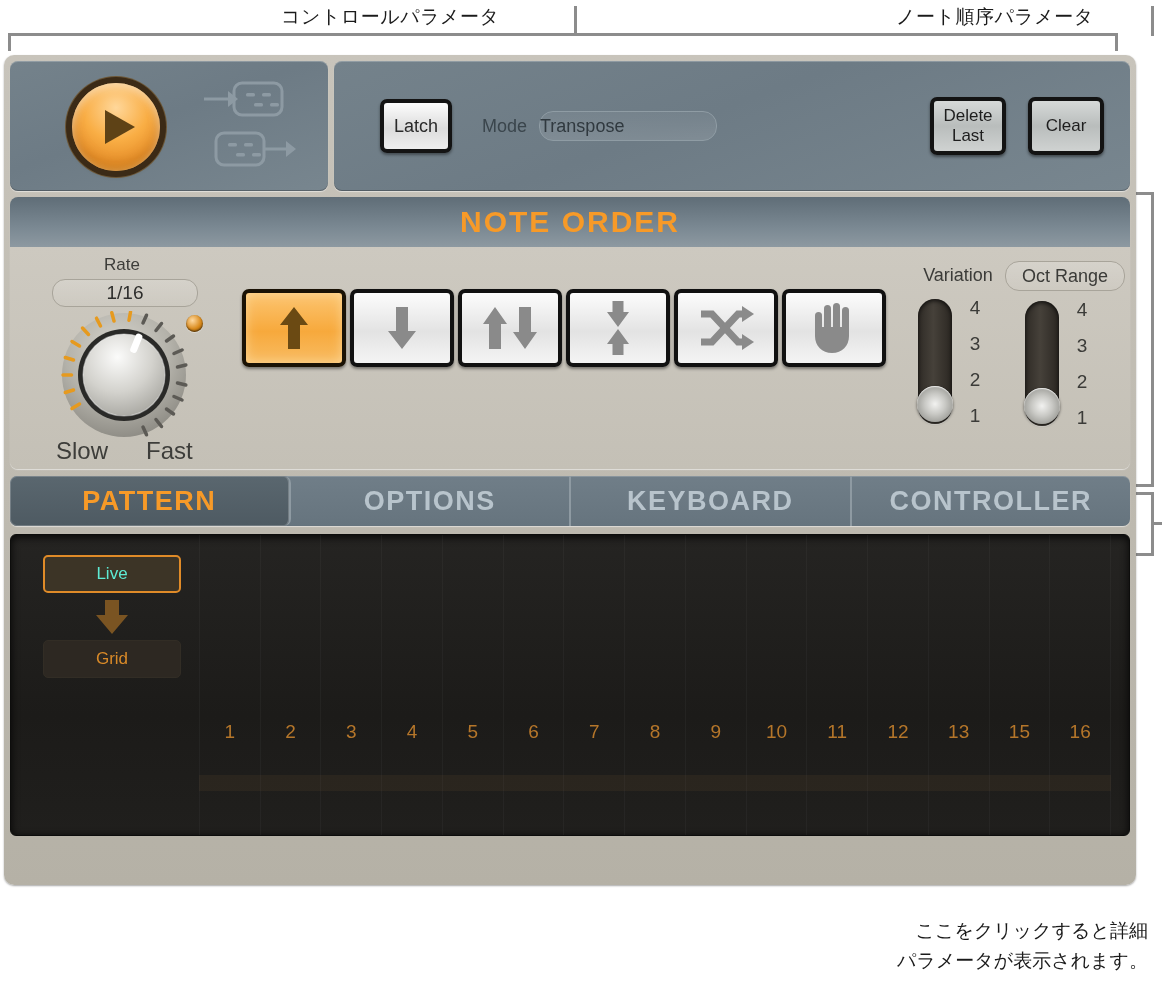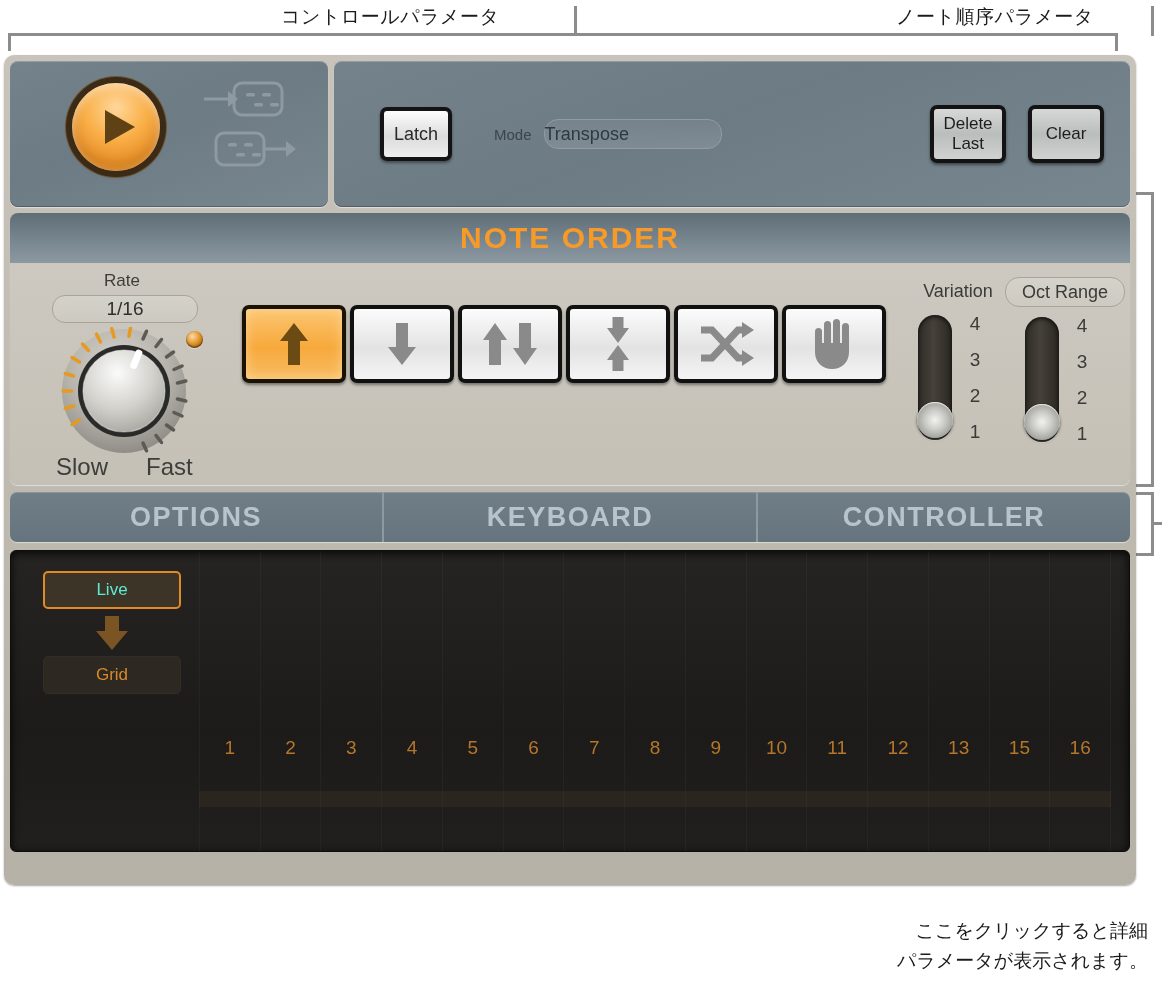--- a/index.html
+++ b/index.html
@@ -72,21 +72,21 @@
     border-radius: 10px;
     box-shadow: 0 1px 2px rgba(0,0,0,.35);
     padding: 6px;
     box-sizing: border-box;
   }
 
   
   .toprow {
     display: flex;
     gap: 6px;
-    height: 146px;
+    height: 130px;
   }
   .panel-slate {
     background: linear-gradient(160deg,#74828b 0%, #6d7b85 45%, #78868f 100%);
     border-radius: 8px;
     box-shadow: inset 0 1px 0 rgba(255,255,255,.22),
                 inset 0 -1px 0 rgba(0,0,0,.25),
                 0 1px 1px rgba(255,255,255,.5);
     position: relative;
   }
   .panel-transport { width: 318px; }
@@ -126,22 +126,22 @@
     border-radius: 7px;
     background: linear-gradient(#fdfdfd, #dcdcdc 55%, #eeeeee);
     border: 4px solid #141414;
     box-shadow: 0 2px 3px rgba(0,0,0,.4);
     display: flex; align-items: center; justify-content: center;
     font-size: 18px; color: #2a2a2a;
     cursor: pointer;
     box-sizing: border-box;
   }
   .mode-label {
-    margin-left: 42px;
-    font-size: 15px;
+    margin-left: 30px;
+    font-size: 18px;
     color: #3a454c;
   }
   .mode-pill {
     margin-left: 12px;
     width: 176px; height: 28px;
     border-radius: 14px;
     border: 1px solid #8f9ca4;
     background: linear-gradient(rgba(255,255,255,.05), rgba(255,255,255,.12));
     display: flex; align-items: center; justify-content: flex-start;
     font-size: 18px; color: #30393f;
@@ -567,20 +567,23 @@
             <span>2</span>
             <span>1</span>
           </div>
         </div>
       </div>
 
     </div>
   </div>
 
   <div class="tabs">
+    <div class="tab active">
+      <span>PATTERN</span>
+    </div>
     <div class="tab">
       <span>OPTIONS</span>
     </div>
     <div class="tab">
       <span>KEYBOARD</span>
     </div>
     <div class="tab">
       <span>CONTROLLER</span>
     </div>
   </div>

